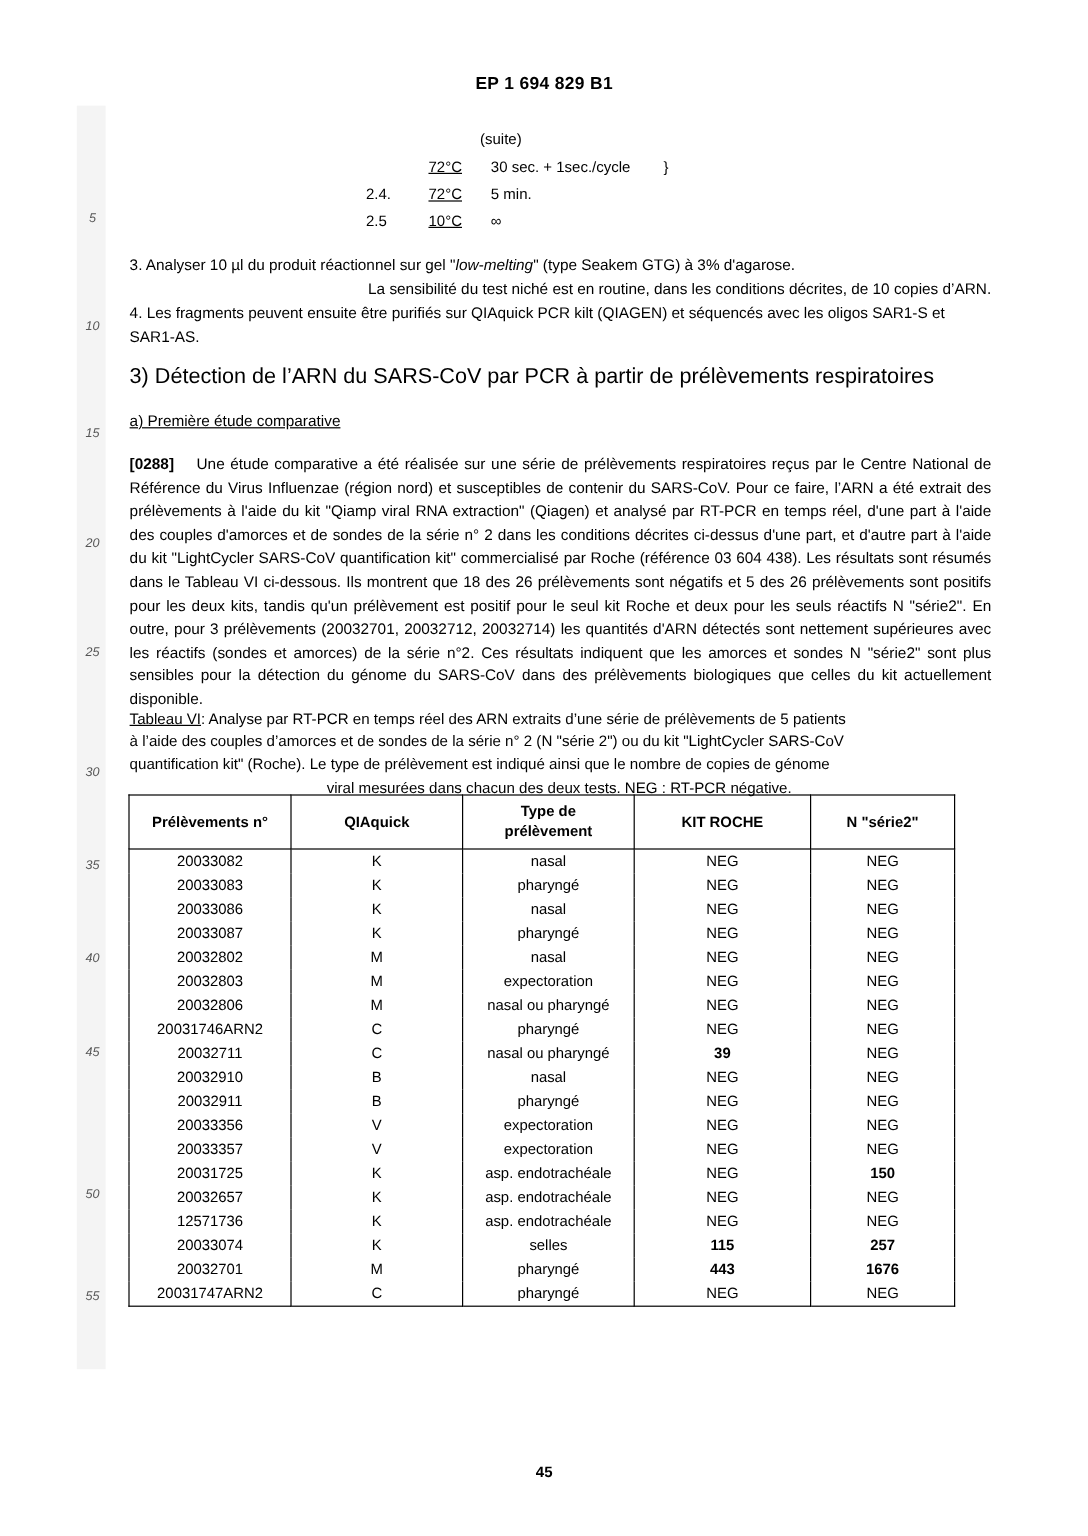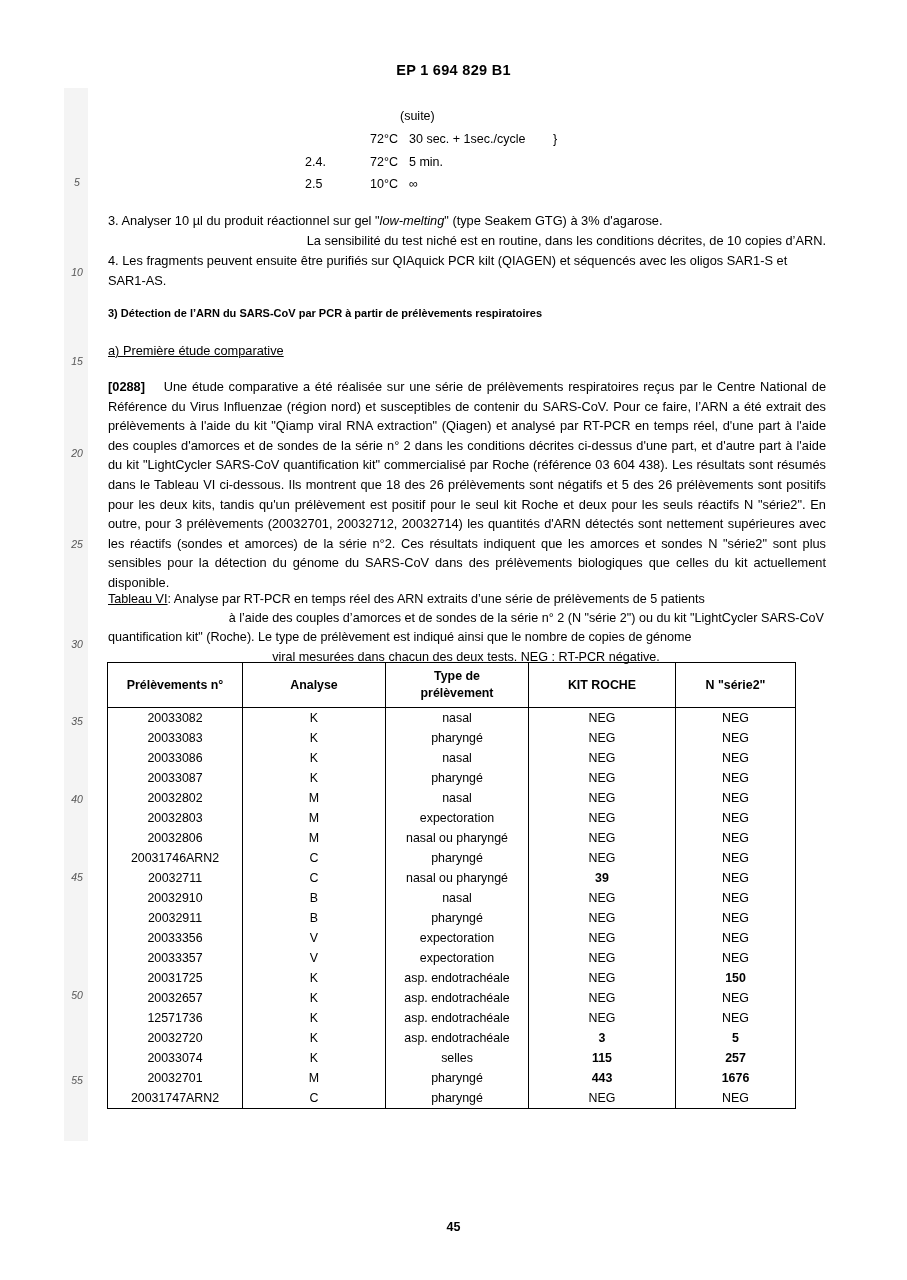--- a/index.html
+++ b/index.html
@@ -53,21 +53,21 @@
     left: 400px;
     top: 109px;
     font-size: 12.5px;
   }
   .proto-row {
     position: absolute;
     font-size: 12.5px;
     white-space: nowrap;
   }
   .proto-step  { position: absolute; width: 40px; text-align: left; }
-  .proto-temp  { position: absolute; left: 52px; width: 54px; text-align: center; }
+  .proto-temp  { position: absolute; left: 26px; width: 54px; text-align: right; text-decoration: underline; }
   .proto-dur   { position: absolute; left: 104px; text-align: left; }
   .proto-brace { position: absolute; left: 248px; }
 
   
   .body-text {
     position: absolute;
     left: 108px;
     width: 718px;
     font-size: 12.8px;
     line-height: 19.6px;
@@ -75,22 +75,22 @@
   }
   .body-text.justify { text-align: justify; }
   .bold { font-weight: bold; }
   .ital { font-style: italic; }
   .under { text-decoration: underline; }
 
   .heading-bold {
     position: absolute;
     left: 108px;
     width: 718px;
-    font-size: 11px;
-    font-weight: bold;
+    font-size: 18px;
+    font-weight: normal;
     line-height: 19.6px;
   }
   .heading-under {
     position: absolute;
     left: 108px;
     width: 718px;
     font-size: 12.8px;
     line-height: 19.6px;
   }
   .heading-under span.u { text-decoration: underline; }
@@ -100,21 +100,21 @@
     position: absolute;
     left: 108px;
     width: 716px;
     top: 590px;
     font-size: 12.6px;
     font-weight: normal;
     line-height: 19.2px;
     text-align: center;
   }
   .table-caption .capline1 { display: block; text-align: left; }
-  .table-caption .capline2 { display: block; text-align: right; }
+  .table-caption .capline2 { display: block; text-align: left; }
   .table-caption .capline3 { display: block; text-align: left; }
   .table-caption .capline4 { display: block; text-align: center; }
 
   
   #data-table {
     position: absolute;
     left: 107px;
     top: 662px;
     width: 688px;
     border-collapse: collapse;
@@ -226,21 +226,21 @@
     <colgroup>
       <col style="width:135px">
       <col style="width:143px">
       <col style="width:143px">
       <col style="width:147px">
       <col style="width:120px">
     </colgroup>
     <thead>
       <tr>
         <th>Prélèvements n°</th>
-        <th>Analyse</th>
+        <th>QIAquick</th>
         <th>
           <span class="hdr-two-line">Type de</span>
           <span class="hdr-two-line">prélèvement</span>
         </th>
         <th>KIT ROCHE</th>
         <th>N "série2"</th>
       </tr>
     </thead>
     <tbody id="table-body">
         <tr>
@@ -349,27 +349,20 @@
           <td>NEG</td>
         </tr>
         <tr>
           <td>12571736</td>
           <td>K</td>
           <td>asp. endotrachéale</td>
           <td>NEG</td>
           <td>NEG</td>
         </tr>
         <tr>
-          <td>20032720</td>
-          <td>K</td>
-          <td>asp. endotrachéale</td>
-          <td class="val-bold">3</td>
-          <td class="val-bold">5</td>
-        </tr>
-        <tr>
           <td>20033074</td>
           <td>K</td>
           <td>selles</td>
           <td class="val-bold">115</td>
           <td class="val-bold">257</td>
         </tr>
         <tr>
           <td>20032701</td>
           <td>M</td>
           <td>pharyngé</td>

